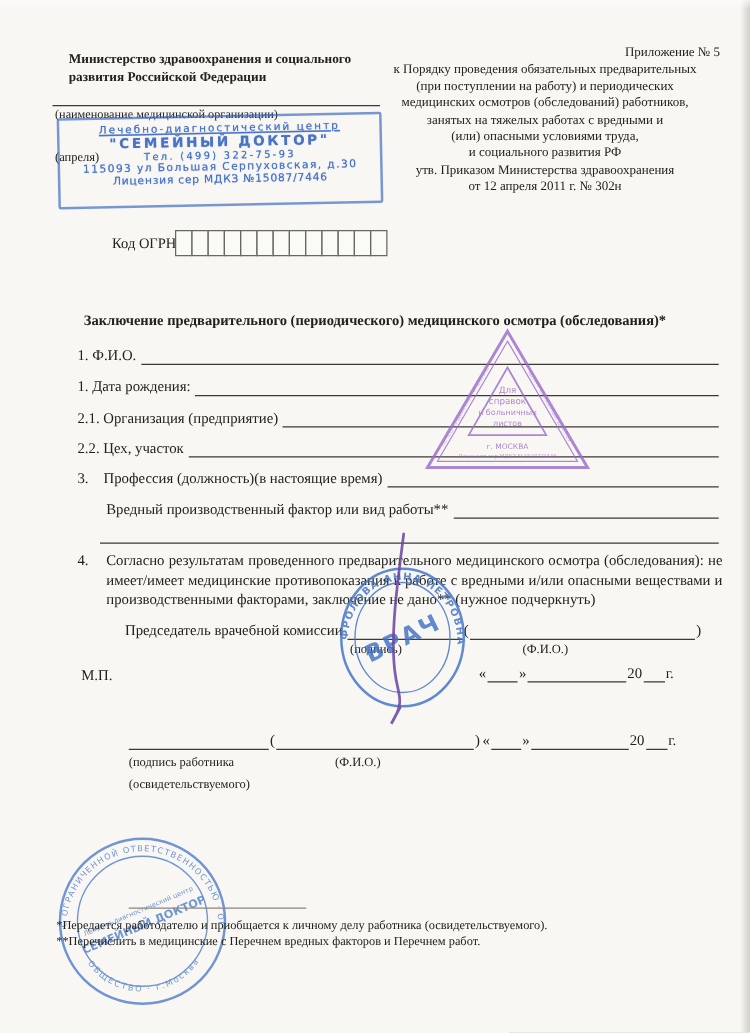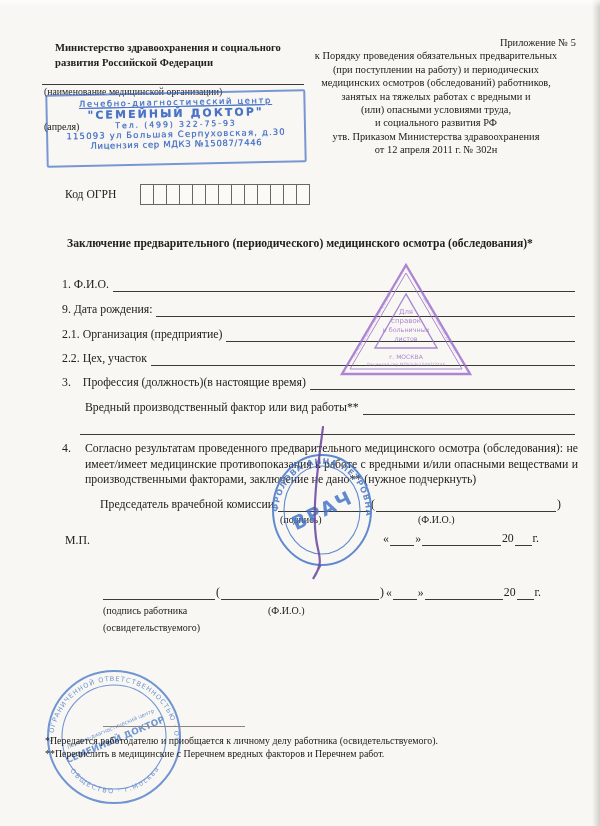--- a/index.html
+++ b/index.html
@@ -31,25 +31,25 @@
     text-shadow:0 0 .7px rgba(58,104,196,.8);
   }
   .org-stamp .os1{font-size:8.4px;letter-spacing:1.6px;text-decoration:underline;white-space:nowrap;}
   .org-stamp .os2{font-size:10.8px;font-weight:bold;letter-spacing:2.2px;white-space:nowrap;}
   .org-stamp .os3{font-size:8px;letter-spacing:1.8px;white-space:nowrap;}
   .org-stamp .os4{font-size:8.6px;letter-spacing:1.1px;white-space:nowrap;}
   .org-stamp .os5{font-size:8.6px;letter-spacing:.6px;white-space:nowrap;}
 
   
   .ogrn-row{left:65px;top:184px;display:flex;align-items:center;}
-  .ogrn-label{font-size:11.6px;width:76px;}
+  .ogrn-label{font-size:11.6px;width:76px;text-align:right;}
   .ogrn-cells{display:flex;margin-left:0;}
   .ogrn-cell{display:inline-block;width:12px;height:19px;border:1px solid #6a675f;margin-left:-1px;background:rgba(255,255,255,.35);}
 
-  .title{left:0;right:0;top:237px;text-align:center;font-weight:bold;font-size:11.6px;font-family:Liberation Serif, serif;}
+  .title{left:0;right:0;top:250px;text-align:center;font-weight:bold;font-size:11.6px;font-family:Liberation Serif, serif;}
 
   
   .row{display:flex;align-items:flex-end;height:16px;font-size:11.8px;}
   .row .lbl{white-space:nowrap;padding-right:4px;text-align:right;}
   .row .num{white-space:nowrap;padding-right:12px;}
   .row .fill{flex:1;border-bottom:1px solid #3c3a36;height:14px;}
   .row .fillw{width:92px;flex:none;border-bottom:1px solid #3c3a36;height:14px;}
   .row .p{padding:0 1px;white-space:nowrap;}
   .ul{display:inline-block;border-bottom:1px solid #3c3a36;height:13px;}
 
@@ -116,21 +116,21 @@
       </span>
   </div>
 
   <div class="abs title">Заключение предварительного (периодического) медицинского осмотра (обследования)*</div>
 
   <div class="abs row" style="left:62px;right:25px;top:276px">
     <span class="lbl">1. Ф.И.О.</span>
       <span class="fill"></span>
   </div>
   <div class="abs row" style="left:62px;right:25px;top:301px">
-    <span class="lbl">9. Дата рождения:</span>
+    <span class="lbl">1. Дата рождения:</span>
       <span class="fill"></span>
   </div>
   <div class="abs row" style="left:62px;right:25px;top:326px">
     <span class="lbl">2.1. Организация (предприятие)</span>
       <span class="fill"></span>
   </div>
   <div class="abs row" style="left:62px;right:25px;top:350px">
     <span class="lbl">2.2. Цех, участок</span>
       <span class="fill"></span>
   </div>

